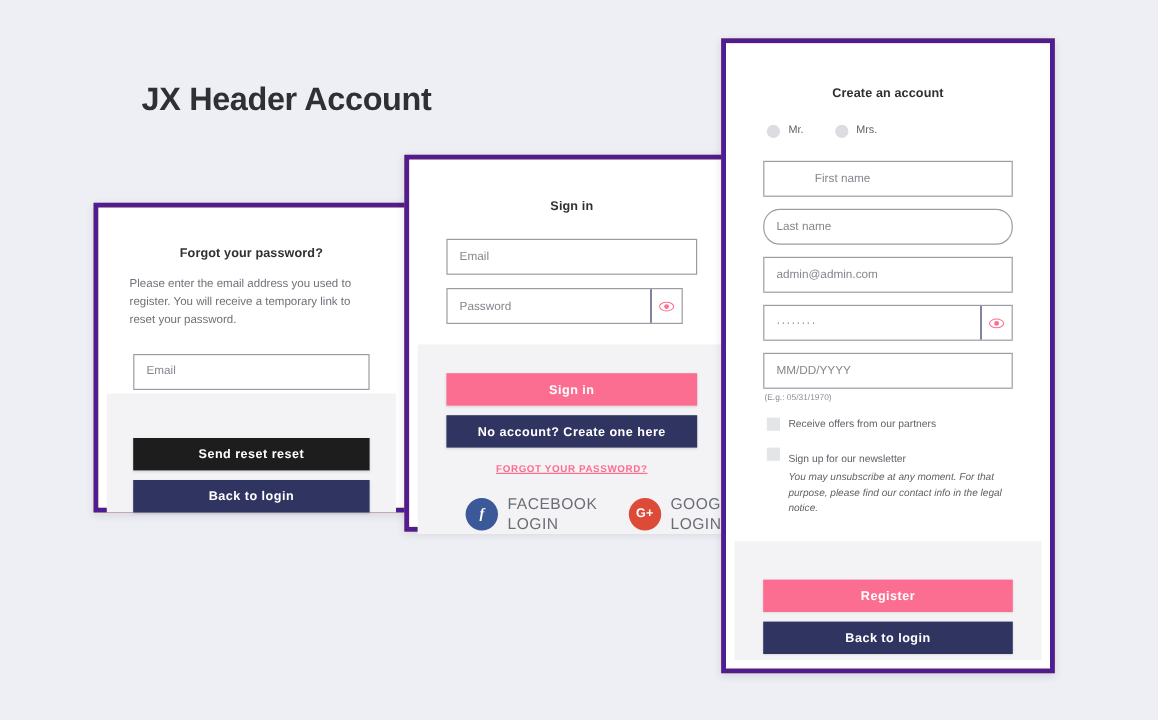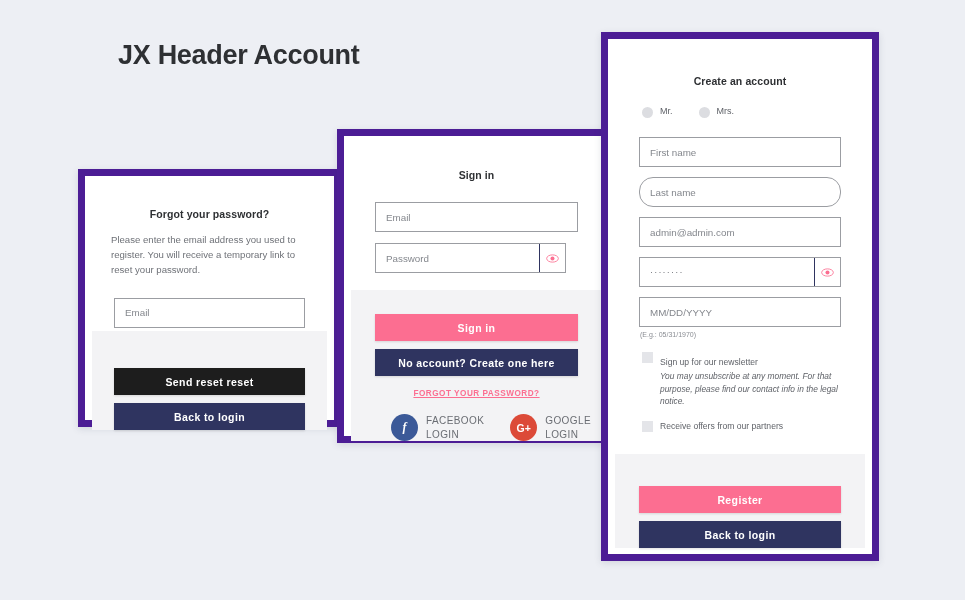--- a/index.html
+++ b/index.html
@@ -6,30 +6,30 @@
   html, body {
     width: 965px; height: 600px;
     background: #edeff4;
     font-family: "Liberation Sans", sans-serif;
     overflow: hidden;
   }
   #stage { position: relative; width: 965px; height: 600px; }
 
   
   .page-title {
-    position: absolute; left: 118px; top: 40px;
+    position: absolute; left: 118px; top: 68px;
     font-size: 27px; font-weight: bold; color: #2e3033;
     letter-spacing: -0.3px;
   }
 
   
   .panel {
     position: absolute;
     background: #f97316;
-    border: 7px solid #4c1d95;
+    border: 4px solid #4c1d95;
     box-shadow: 0 2px 7px rgba(40,45,80,.13);
   }
   .panel-inner {
     position: relative;
     width: 100%; height: 100%;
     background: #ffffff;
     padding: 7px;
     display: flex; flex-direction: column;
   }
   .panel-body {
@@ -115,21 +115,21 @@
   .social-row { display: flex; gap: 26px; align-items: center; }
   .social { display: flex; align-items: center; gap: 8px; cursor: pointer; }
   .social-badge {
     width: 27px; height: 27px; border-radius: 50%;
     display: flex; align-items: center; justify-content: center;
     color: #fff; font-size: 12px; font-weight: bold;
   }
   .badge-fb { background: #3b5998; font-family: "Liberation Serif", serif; font-style: italic; }
   .badge-g  { background: #dc4a38; font-size: 10.5px; }
   .social-label {
-    font-size: 10px; color: #6a6d73; line-height: 1.32;
+    font-size: 13px; color: #6a6d73; line-height: 1.32;
     letter-spacing: .4px; text-transform: uppercase;
   }
 
   
   .radio-row { display: flex; align-items: center; gap: 26px; }
   .radio-item, .check-item { display: flex; align-items: flex-start; gap: 7px; cursor: pointer; }
   .radio-dot {
     width: 11px; height: 11px; border-radius: 50%;
     background: #dcdde1; flex: 0 0 auto; margin-top: 1px;
   }
@@ -254,21 +254,21 @@
           <label class="radio-item">
             <span class="radio-dot"></span>
             <span class="radio-label">Mr.</span>
           </label>
           <label class="radio-item">
             <span class="radio-dot"></span>
             <span class="radio-label">Mrs.</span>
           </label>
         </div>
 
-        <div class="field" style="margin:19px 24px 0 24px;">
+        <div class="field" style="margin:19px 24px 0 24px;padding-left:32px;">
           <span class="ph">First name</span>
         </div>
 
         <div class="field" style="margin:10px 24px 0 24px;border-radius:14px;">
           <span class="ph">Last name</span>
         </div>
 
         <div class="field" style="margin:10px 24px 0 24px;">
           <span class="ph">admin@admin.com</span>
         </div>
@@ -284,32 +284,32 @@
             </span>
           </span>
         </div>
 
         <div class="field" style="margin:10px 24px 0 24px;">
           <span class="ph">MM/DD/YYYY</span>
         </div>
 
         <div class="hint" style="margin:4px 24px 0 25px;">(E.g.: 05/31/1970)</div>
 
+        <label class="check-item" style="margin:12px 24px 0 27px;">
+          <span class="check-box"></span>
+          <span class="check-label">Receive offers from our partners</span>
+        </label>
+
         <label class="check-item" style="margin:13px 24px 0 27px;">
           <span class="check-box"></span>
           <span>
             <span class="check-label">Sign up for our newsletter</span>
             <span class="check-note" style="display:block;">You may unsubscribe at any moment. For that purpose, please find our contact info in the legal notice.</span>
           </span>
         </label>
-
-        <label class="check-item" style="margin:12px 24px 0 27px;">
-          <span class="check-box"></span>
-          <span class="check-label">Receive offers from our partners</span>
-        </label>
       </div>
 
       <div class="panel-footer">
         <div style="padding:32px 24px 0 24px;">
           <button class="btn btn-pink">Register</button>
           <div style="height:8px;"></div>
           <button class="btn btn-navy">Back to login</button>
         </div>
       </div>
 

